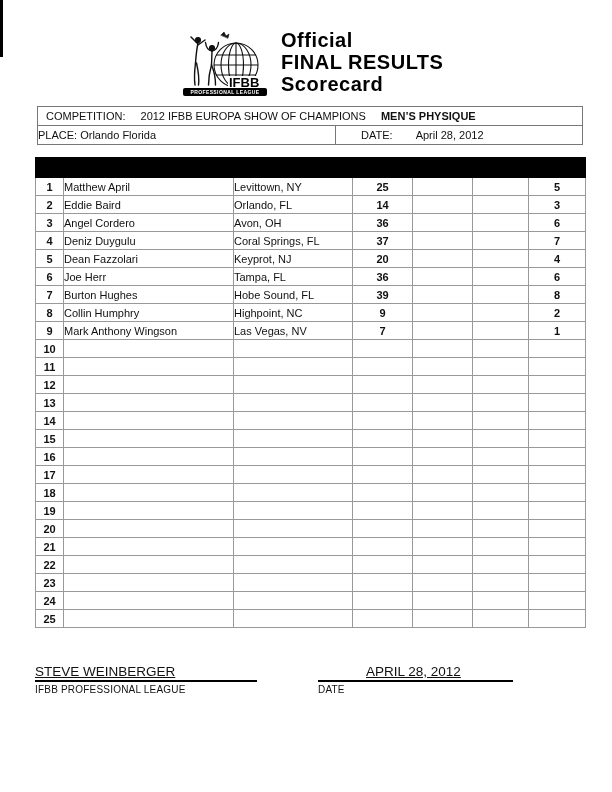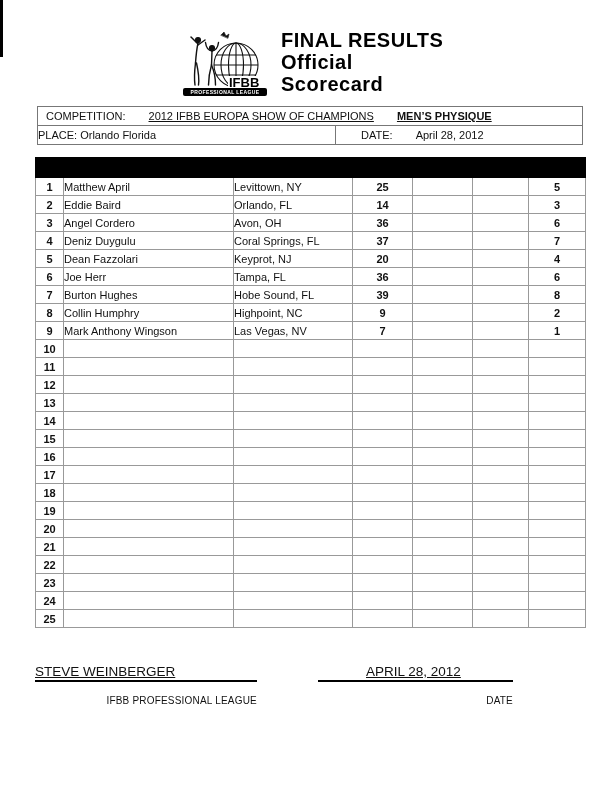--- a/index.html
+++ b/index.html
@@ -11,21 +11,21 @@
   .logo{position:absolute;left:183px;top:27px;width:84px;height:70px;}
   .title-block{position:absolute;left:281px;top:29px;font-weight:bold;font-size:20px;
                line-height:22px;letter-spacing:0.5px;color:#000;}
 
   
   .comp-box{position:absolute;left:37px;top:106px;width:544px;border:1px solid #777;
             font-size:11px;}
   .comp-row{height:18px;line-height:18px;white-space:nowrap;overflow:hidden;}
   .comp-row.first{border-bottom:1px solid #777;}
   .comp-row .lbl{margin-left:8px;text-align:center;}
-  .comp-row .val{margin-left:20px;text-decoration:underline;}
+  .comp-row .val{margin-left:12px;}
   .bold{font-weight:bold;}
   .comp-split{display:flex;}
   .comp-cell-place{width:297px;border-right:1px solid #777;height:18px;line-height:18px;}
   .comp-cell-date{flex:1;height:18px;line-height:18px;padding-left:25px;}
   .comp-cell-date .val{margin-left:20px;}
 
   
   .results{position:absolute;left:35px;top:157px;width:550px;border-collapse:collapse;
            table-layout:fixed;font-size:11px;}
   .results thead td{background:#000;height:19px;padding:0;border:1px solid #000;}
@@ -34,21 +34,21 @@
   td.c-num{text-align:center;font-weight:bold;}
   td.c-name,td.c-city{text-align:left;padding-left:6px;}
   td.c-s,td.c-pl{text-align:center;font-weight:bold;}
 
   
   .sig-left{position:absolute;left:35px;top:664px;width:222px;}
   .sig-right{position:absolute;left:318px;top:664px;width:195px;}
   .sig-line{border-bottom:2px solid #000;font-family:Liberation Sans, sans-serif;
             font-size:13.5px;height:16px;line-height:16px;white-space:nowrap;}
   .sig-line .underlined{text-decoration:underline;}
-  .sig-sub{font-size:10px;margin-top:13px;letter-spacing:0.2px;text-align:right;}
+  .sig-sub{font-size:10px;margin-top:2px;letter-spacing:0.2px;}
   .sig-right .sig-line{padding-left:48px;}
 </style>
 </head>
 <body>
 
 <div class="page">
 
   <div class="scan-artifact"></div>
 
   <div class="logo">
@@ -82,22 +82,22 @@
 
       <rect x="45" y="49" width="36" height="12" fill="#ffffff"></rect>
       <text x="46" y="59.5" font-family="Liberation Sans, sans-serif" font-size="13" font-weight="bold" fill="#000" id="logo-ifbb-text">IFBB</text>
 
       <rect x="0" y="61" width="84" height="8" rx="2" fill="#000"></rect>
       <text x="42" y="67" text-anchor="middle" font-family="Liberation Sans, sans-serif" font-size="5" font-weight="bold" letter-spacing="0.4" fill="#fff" id="logo-banner-text">PROFESSIONAL LEAGUE</text>
     </svg>
   </div>
 
   <div class="title-block">
+    <div>Official</div>
     <div>FINAL RESULTS</div>
-    <div>Official</div>
     <div>Scorecard</div>
   </div>
 
   <div class="comp-box">
     <div class="comp-row first">
       <span class="lbl">COMPETITION:</span>
       <span class="val">2012 IFBB EUROPA SHOW OF CHAMPIONS</span>
       <span class="val bold">MEN’S PHYSIQUE</span>
     </div>
     <div class="comp-split">

